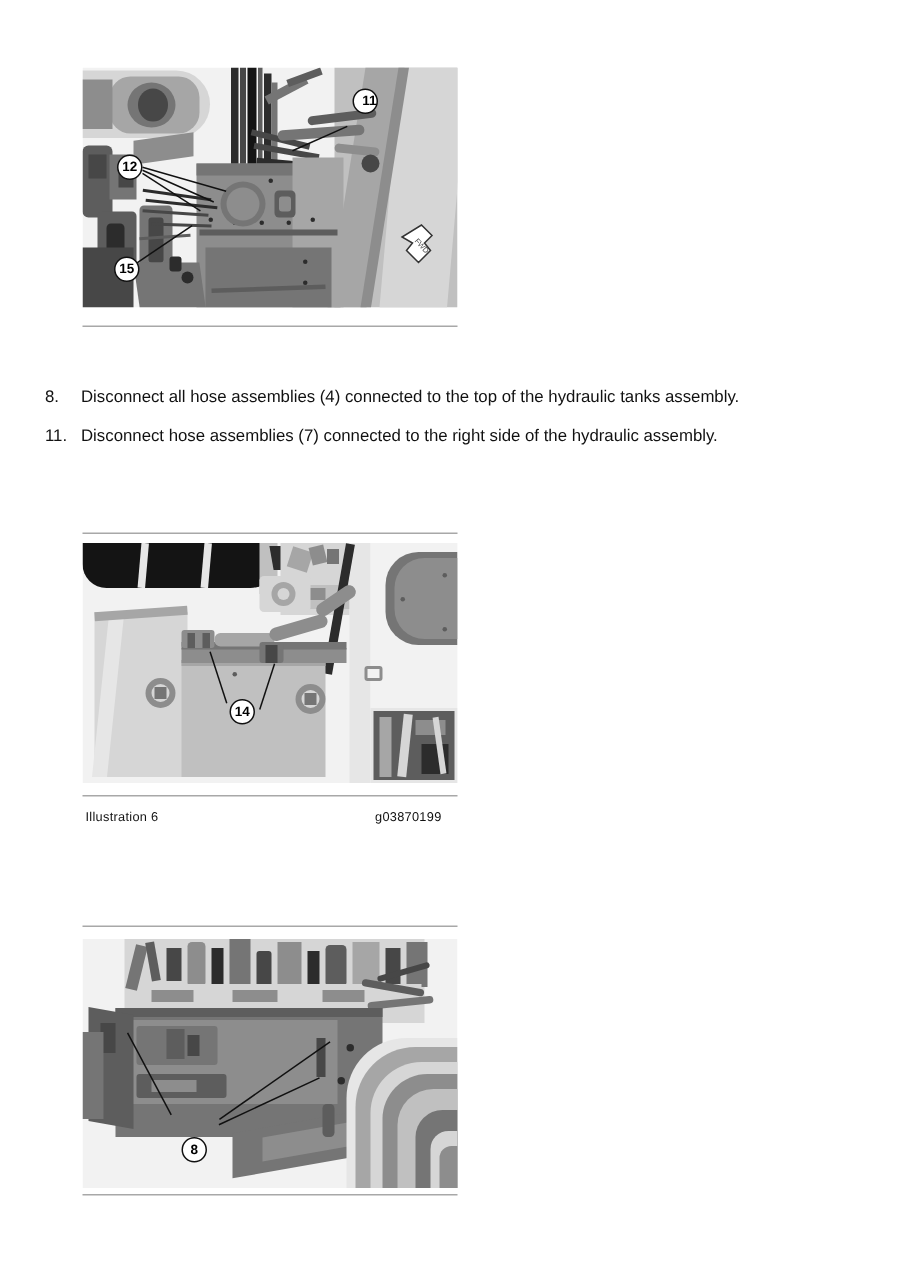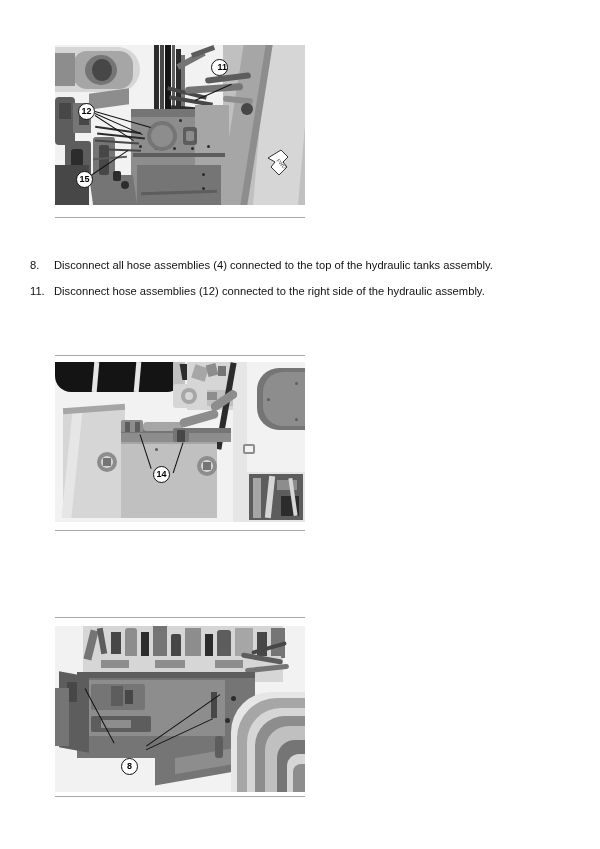--- a/index.html
+++ b/index.html
@@ -203,21 +203,21 @@
         <div class="pt g30" style="left:186px;top:58px;width:12px;height:12px;border-radius:50%;"></div>
         <div class="pt g50" style="left:121px;top:12px;width:30px;height:6px;transform:rotate(-28deg);"></div>
         <div class="pt g40" style="left:136px;top:4px;width:24px;height:5px;transform:rotate(-20deg);"></div>
 
         <div class="leader" style="left:140px;top:55px;width:40px;transform:rotate(-24deg);"></div>
         <div class="leader" style="left:40px;top:66px;width:58px;transform:rotate(16deg);"></div>
         <div class="leader" style="left:40px;top:68px;width:52px;transform:rotate(24deg);"></div>
         <div class="leader" style="left:40px;top:70px;width:46px;transform:rotate(33deg);"></div>
         <div class="leader" style="left:30px;top:134px;width:52px;transform:rotate(-34deg);"></div>
 
-        <div class="callout" style="left:156px;top:14px;text-align:right;">11</div>
+        <div class="callout" style="left:180px;top:14px;text-align:right;">11</div>
         <div class="callout" style="left:23px;top:58px;">12</div>
         <div class="callout" style="left:21px;top:126px;">15</div>
 
         <div class="pt" style="left:212px;top:104px;width:22px;height:28px;">
           <svg width="22" height="28" viewBox="0 0 22 28">
             <polygon points="14,1 21,8 16,13 20,18 12,26 4,18 8,13 1,9" fill="#ffffff" stroke="#333333" stroke-width="1"></polygon>
             <text x="13" y="16" font-family="Liberation Sans, sans-serif" font-size="5" fill="#444" transform="rotate(48 13 16)" text-anchor="middle">FWD</text>
           </svg>
         </div>
       </div>
@@ -225,21 +225,21 @@
 
     <div class="fig-rule" style="margin-top:12px;"></div>
   </div>
 
   <div class="step" style="top:258px;">
     <span class="step-num">8.</span>
     <span class="step-text">Disconnect all hose assemblies (4) connected to the top of the hydraulic tanks assembly.</span>
   </div>
   <div class="step" style="top:284px;">
     <span class="step-num">11.</span>
-    <span class="step-text">Disconnect hose assemblies (12) connected to the right side of the hydraulic assembly.</span>
+    <span class="step-text">Disconnect hose assemblies (7) connected to the right side of the hydraulic assembly.</span>
   </div>
 
   <div class="figure" style="top:355px;">
     <div class="fig-rule"></div>
     <div class="fig-image" style="height:160px;margin-top:6px;">
       <div class="scene">
         <div class="pt g97" style="left:0;top:0;width:250px;height:160px;"></div>
 
         <div class="pt g10" style="left:0;top:0;width:128px;height:30px;border-radius:0 0 16px 16px;"></div>
         <div class="pt g93" style="left:38px;top:0;width:5px;height:30px;transform:rotate(5deg);"></div>
@@ -304,20 +304,24 @@
         <div class="pt g60" style="left:222px;top:118px;width:20px;height:10px;"></div>
         <div class="pt g20" style="left:226px;top:134px;width:18px;height:20px;"></div>
         <div class="pt g88" style="left:236px;top:116px;width:4px;height:38px;transform:rotate(-8deg);"></div>
 
         <div class="leader" style="left:85px;top:72px;width:36px;transform:rotate(72deg);"></div>
         <div class="leader" style="left:128px;top:80px;width:32px;transform:rotate(108deg);"></div>
         <div class="callout" style="left:98px;top:104px;">14</div>
       </div>
     </div>
     <div class="fig-rule" style="margin-top:8px;"></div>
+    <div class="fig-caption">
+      <span class="cap-left">Illustration 6</span>
+      <span class="cap-right">g03870199</span>
+    </div>
   </div>
 
 
   <div class="figure" style="top:617px;">
     <div class="fig-rule"></div>
     <div class="fig-image" style="height:166px;margin-top:8px;">
       <div class="scene">
         <div class="pt g97" style="left:0;top:0;width:250px;height:166px;"></div>
 
         <div class="pt g88" style="left:28px;top:0;width:200px;height:56px;"></div>

